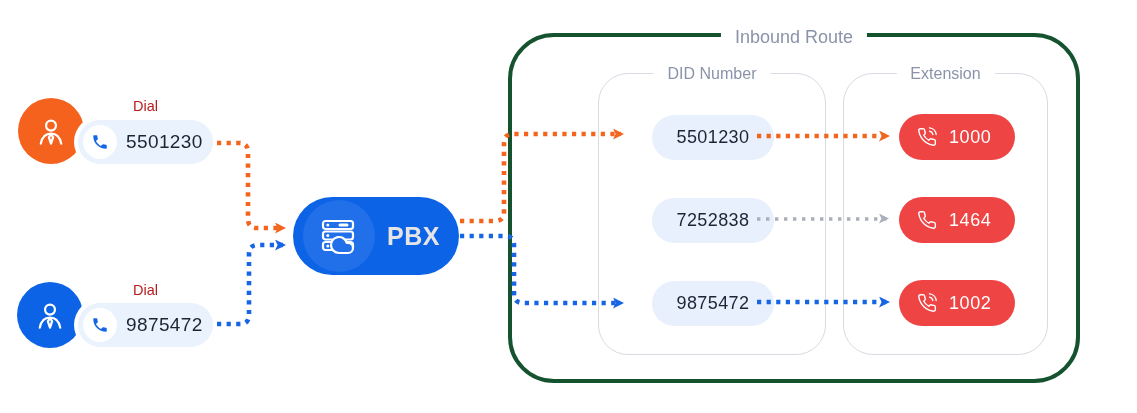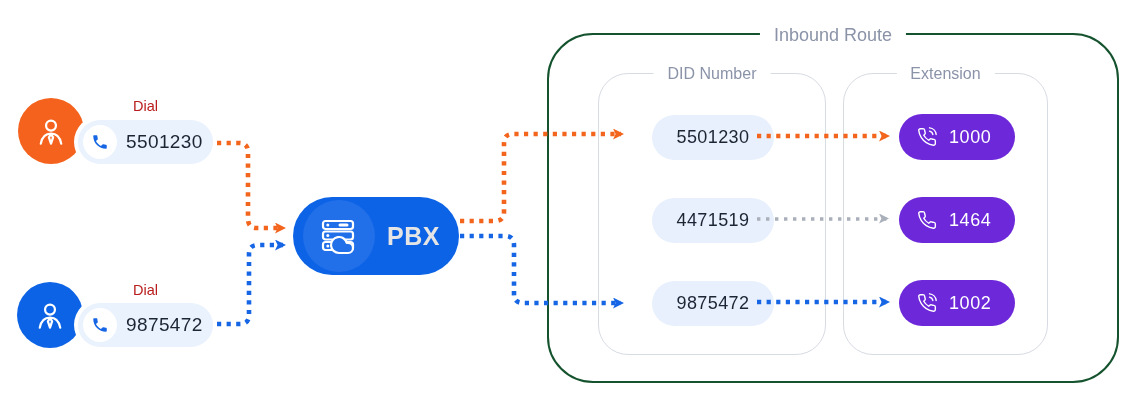--- a/index.html
+++ b/index.html
@@ -23,38 +23,38 @@
   .phone-bubble{width:34px;height:34px;border-radius:50%;background:#fff;display:flex;align-items:center;justify-content:center;flex:0 0 auto;}
   .caller-number{font-size:19px;font-weight:500;color:#1c2534;letter-spacing:.4px;}
   
   .pbx-box{
     position:absolute;left:293px;top:197px;width:166px;height:78px;border-radius:39px;
     background:#0d63e6;display:flex;align-items:center;box-sizing:border-box;padding-left:10px;
   }
   .pbx-icon-circle{width:72px;height:72px;border-radius:50%;background:#2270e9;display:flex;align-items:center;justify-content:center;flex:0 0 auto;}
   .pbx-label{color:#e5e5e5;font-size:25px;font-weight:600;letter-spacing:.5px;margin-left:12px;}
   
-  .route-box{position:absolute;left:547px;top:33px;width:572px;height:350px;border:2px solid #14532d;border-radius:46px;box-sizing:border-box;}
+  .route-box{position:absolute;left:508px;top:33px;width:572px;height:350px;border:4px solid #14532d;border-radius:46px;box-sizing:border-box;}
   .panel{position:absolute;border:1px solid #d7dbe2;border-radius:30px;box-sizing:border-box;top:73px;height:282px;}
   .panel.did{left:598px;width:228px;}
   .panel.ext{left:843px;width:205px;}
   .box-title{
     position:absolute;left:50%;top:0;transform:translate(-50%,-50%);
     background:#fff;padding:0 14px;white-space:nowrap;color:#8a93a8;font-weight:500;
   }
   .route-box .box-title{font-size:18px;}
   .panel .box-title{font-size:16px;}
   
   .did-pill{
     position:absolute;left:53px;width:122px;height:45px;border-radius:23px;background:#e8f0fd;
     display:flex;align-items:center;justify-content:center;font-size:18px;font-weight:500;color:#1c2534;letter-spacing:.4px;
   }
   .did-pill.r1{top:41px;} .did-pill.r2{top:124px;} .did-pill.r3{top:207px;}
   .ext-pill{
-    position:absolute;left:55px;width:116px;height:46px;border-radius:23px;background:#6d28d9;
+    position:absolute;left:55px;width:116px;height:46px;border-radius:23px;background:#ef4444;
     display:flex;align-items:center;gap:12px;box-sizing:border-box;padding-left:18px;
   }
   .ext-pill.r1{top:40px;} .ext-pill.r2{top:123px;} .ext-pill.r3{top:206px;}
   .ext-number{color:#fff;font-size:18px;font-weight:500;letter-spacing:.6px;}
   
   .flows{position:absolute;left:0;top:0;pointer-events:none;z-index:5;}
   .flow{fill:none;stroke-width:4.6;stroke-dasharray:4.2 5.4;}
   .flow.orange{stroke:#f3641d;}
   .flow.blue{stroke:#1565e4;}
   .flow.gray{stroke:#a9b0ba;stroke-width:3.6;stroke-dasharray:3.4 5.6;}
@@ -115,21 +115,21 @@
     <span class="pbx-label">PBX</span>
   </div>
 
   <div class="route-box">
     <span class="box-title">Inbound Route</span>
   </div>
 
   <div class="panel did">
     <span class="box-title">DID Number</span>
     <div class="did-pill r1">5501230</div>
-    <div class="did-pill r2">4471519</div>
+    <div class="did-pill r2">7252838</div>
     <div class="did-pill r3">9875472</div>
   </div>
 
   <div class="panel ext">
     <span class="box-title">Extension</span>
 
     <div class="ext-pill r1">
       <svg class="icon" width="20" height="20" viewBox="0 0 24 24" fill="none" stroke="#fff" stroke-width="1.7" stroke-linecap="round" stroke-linejoin="round">
         <path d="M22 16.92v3a2 2 0 0 1-2.18 2 19.79 19.79 0 0 1-8.63-3.07 19.5 19.5 0 0 1-6-6 19.79 19.79 0 0 1-3.07-8.67A2 2 0 0 1 4.11 2h3a2 2 0 0 1 2 1.72c.127.96.361 1.903.7 2.81a2 2 0 0 1-.45 2.11L8.09 9.91a16 16 0 0 0 6 6l1.27-1.27a2 2 0 0 1 2.11-.45c.907.339 1.85.573 2.81.7A2 2 0 0 1 22 16.92z"></path>
         <path d="M15.05 5A5 5 0 0 1 19 8.95"></path>

